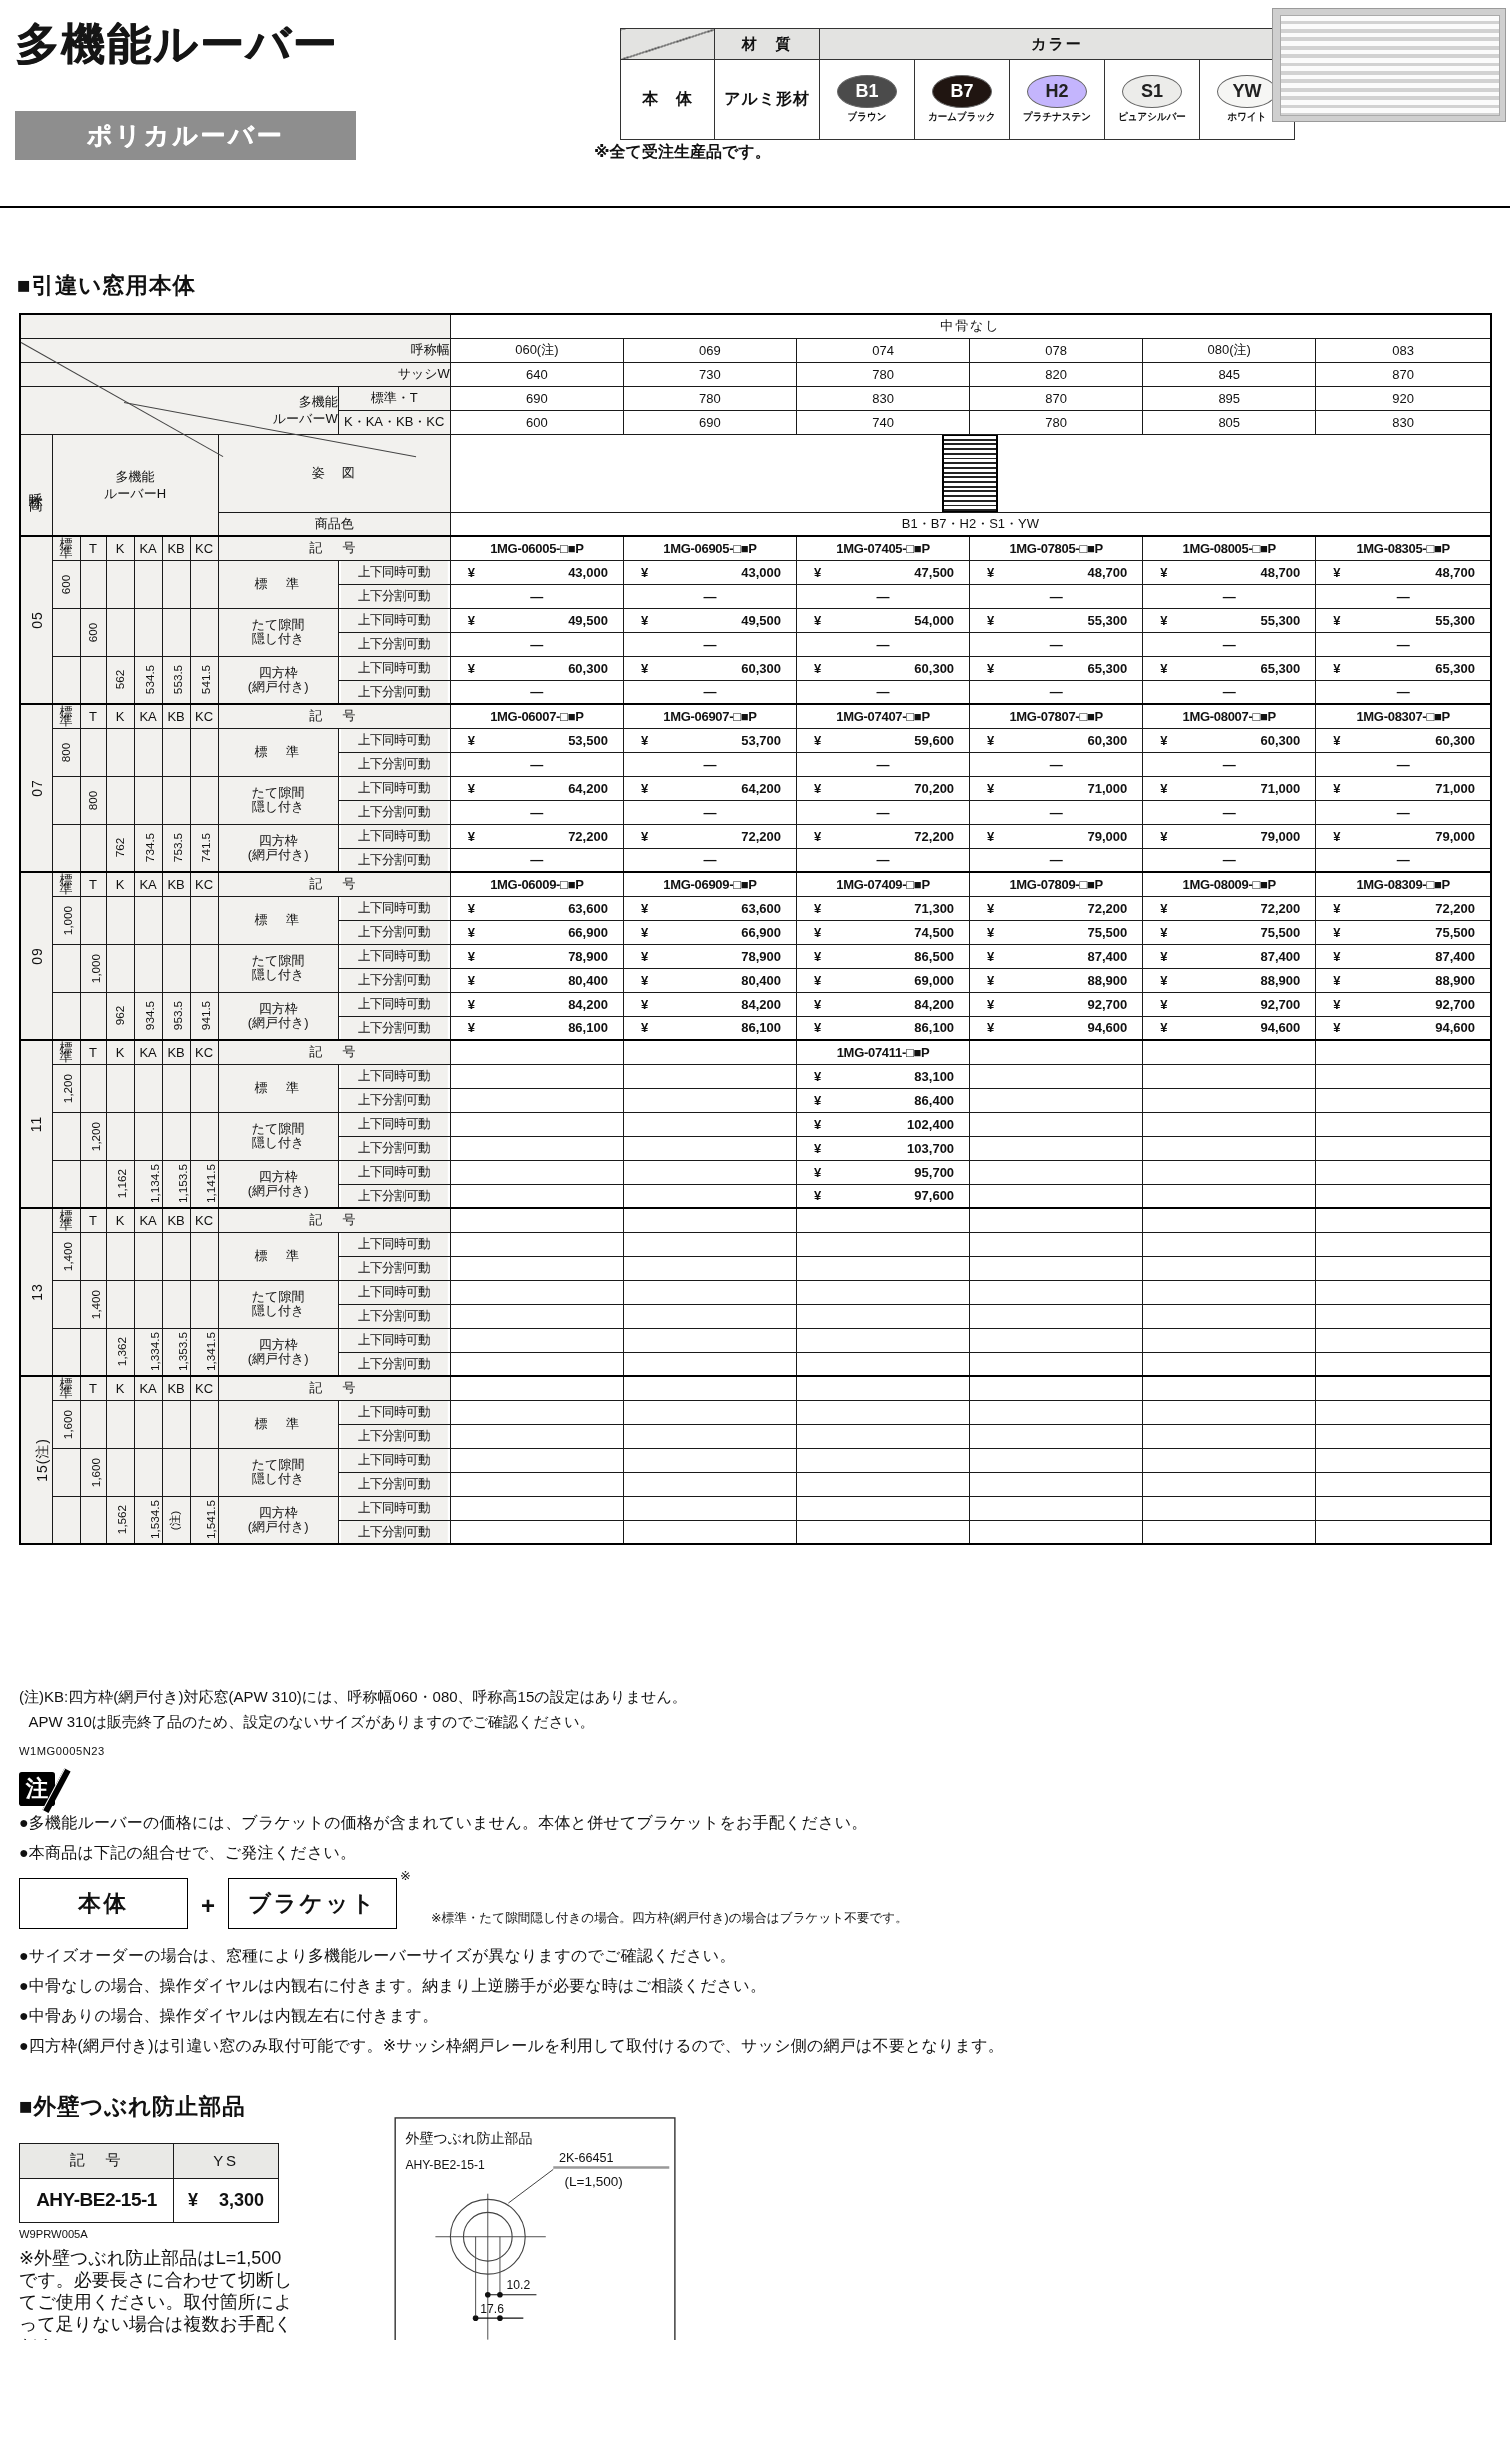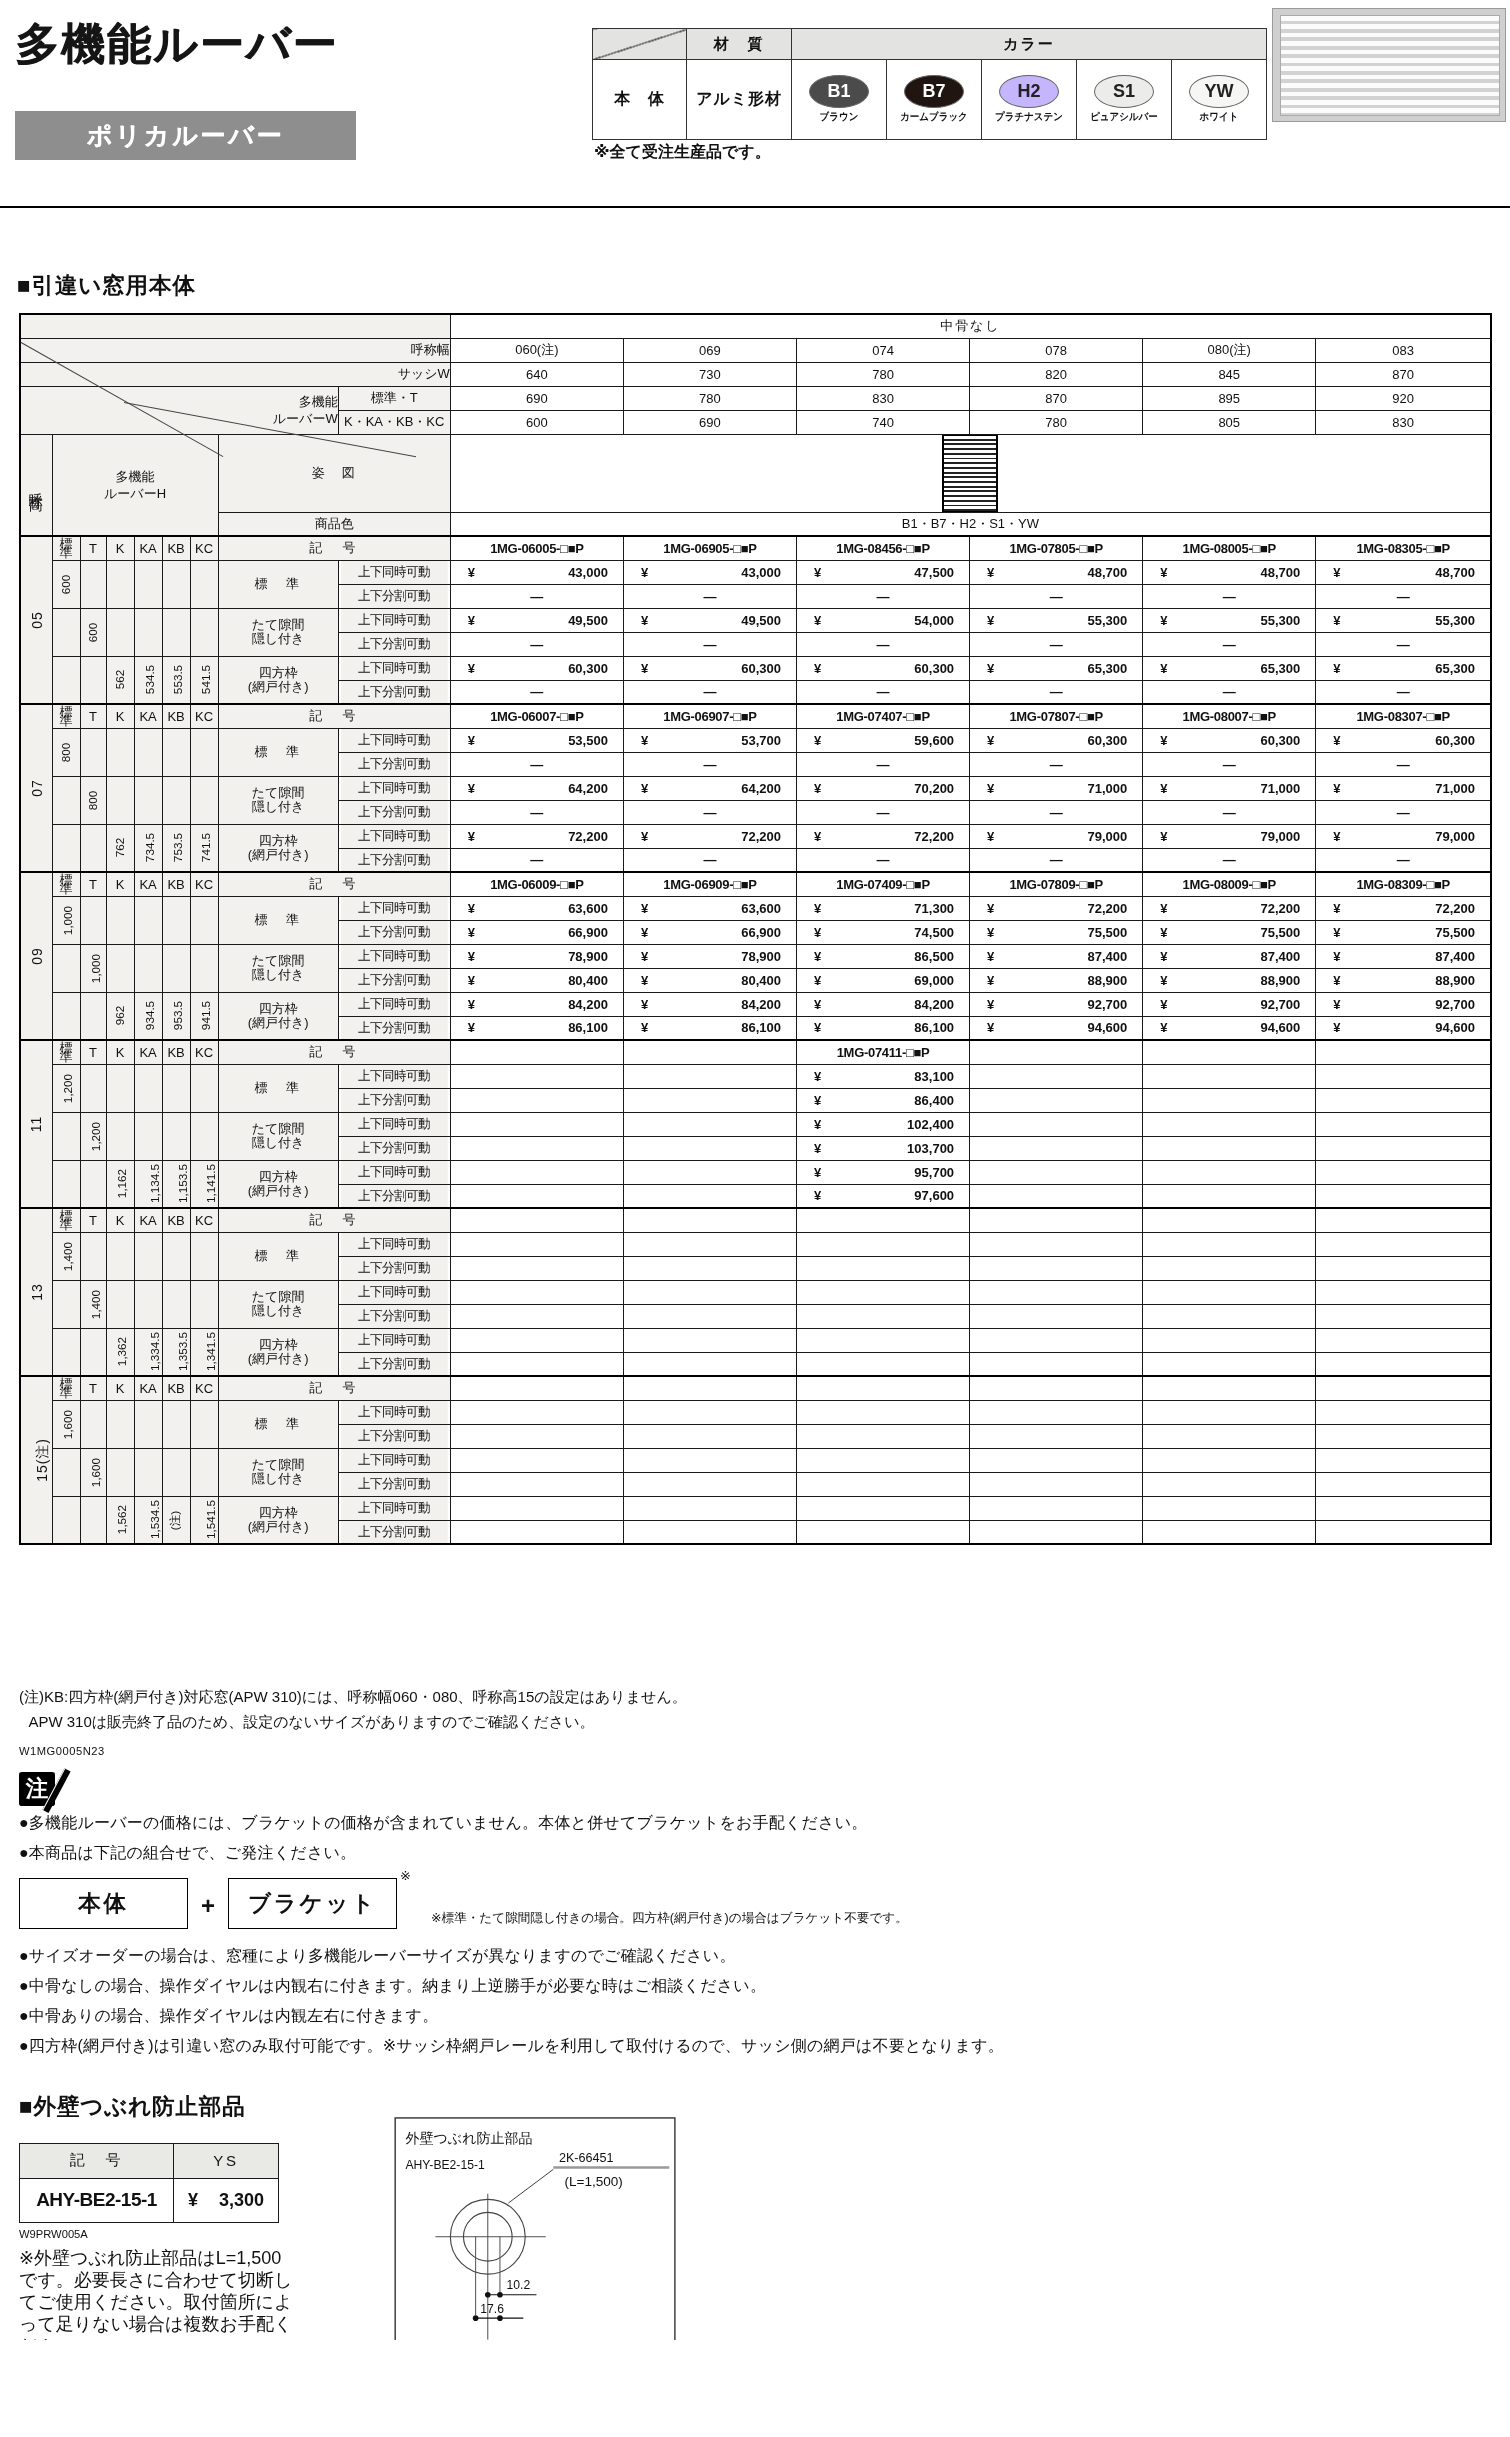--- a/index.html
+++ b/index.html
@@ -5,21 +5,21 @@
   html,body{margin:0;padding:0;background:#fff;}
   #page{position:relative;width:1510px;height:2340px;background:#fff;overflow:hidden;
         font-family:"Liberation Sans","DejaVu Sans",sans-serif;color:#111;}
 
   
   .page-title{position:absolute;left:15px;top:15px;font-size:44px;font-weight:bold;
               letter-spacing:1.9px;color:#151515;text-shadow:0.9px 0 0 #151515;}
   .badge{position:absolute;left:15px;top:111px;width:341px;height:49px;background:#8e8e8e;
          color:#fff;font-size:25px;font-weight:bold;display:flex;align-items:center;justify-content:center;
          letter-spacing:2.8px;text-shadow:0.5px 0 0 #fff;}
-  .spec{position:absolute;left:592px;top:28px;border-collapse:collapse;table-layout:fixed;}
+  .spec{position:absolute;left:620px;top:28px;border-collapse:collapse;table-layout:fixed;}
   .spec td{border:0.9px solid #333;text-align:center;vertical-align:middle;padding:0;}
   .sp-h{background:#e3e3e1;font-size:15px;font-weight:bold;height:30px;letter-spacing:1.9px;}
   .sp-diag{background:#e3e3e1;background-image:linear-gradient(to right bottom,transparent calc(50% - 0.7px),#555 calc(50% - 0.7px),#555 calc(50% + 0.7px),transparent calc(50% + 0.7px));}
   .sp-row2 td{height:79px;background:#fff;}
   .sp-b,.sp-v{font-size:16px;font-weight:bold;letter-spacing:0.9px;}
   .chip{width:58px;height:31px;border-radius:50%;border:0.9px solid #666;margin:0 auto;
         display:flex;align-items:center;justify-content:center;font-size:18px;font-weight:bold;}
   .chip-label{font-size:10.3px;font-weight:bold;margin-top:2.8px;white-space:nowrap;transform:scale(.92,1);}
   .spec-note{position:absolute;left:594px;top:142px;font-size:16px;font-weight:bold;}
   .product-img{position:absolute;left:1272px;top:7.5px;width:234px;height:114px;border:0.9px solid #9a9a9a;
@@ -253,21 +253,21 @@
             <td rowspan="7" class="hdr secid"><span>05</span></td>
             <td class="hdr subcol std2">標<br>準</td>
             <td class="hdr subcol">T</td>
             <td class="hdr subcol">K</td>
             <td class="hdr subcol">KA</td>
             <td class="hdr subcol">KB</td>
             <td class="hdr subcol">KC</td>
             <td colspan="2" class="hdr c kigo">記　号</td>
             <td class="pc c codecell">1MG-06005-□■P</td>
             <td class="pc c codecell">1MG-06905-□■P</td>
-            <td class="pc c codecell">1MG-08456-□■P</td>
+            <td class="pc c codecell">1MG-07405-□■P</td>
             <td class="pc c codecell">1MG-07805-□■P</td>
             <td class="pc c codecell">1MG-08005-□■P</td>
             <td class="pc c codecell">1MG-08305-□■P</td>
           </tr>
           <tr>
             <td rowspan="2" class="hdr rot"><span>600</span></td>
             <td rowspan="2" class="hdr"></td>
             <td rowspan="2" class="hdr"></td>
             <td rowspan="2" class="hdr"></td>
             <td rowspan="2" class="hdr"></td>

